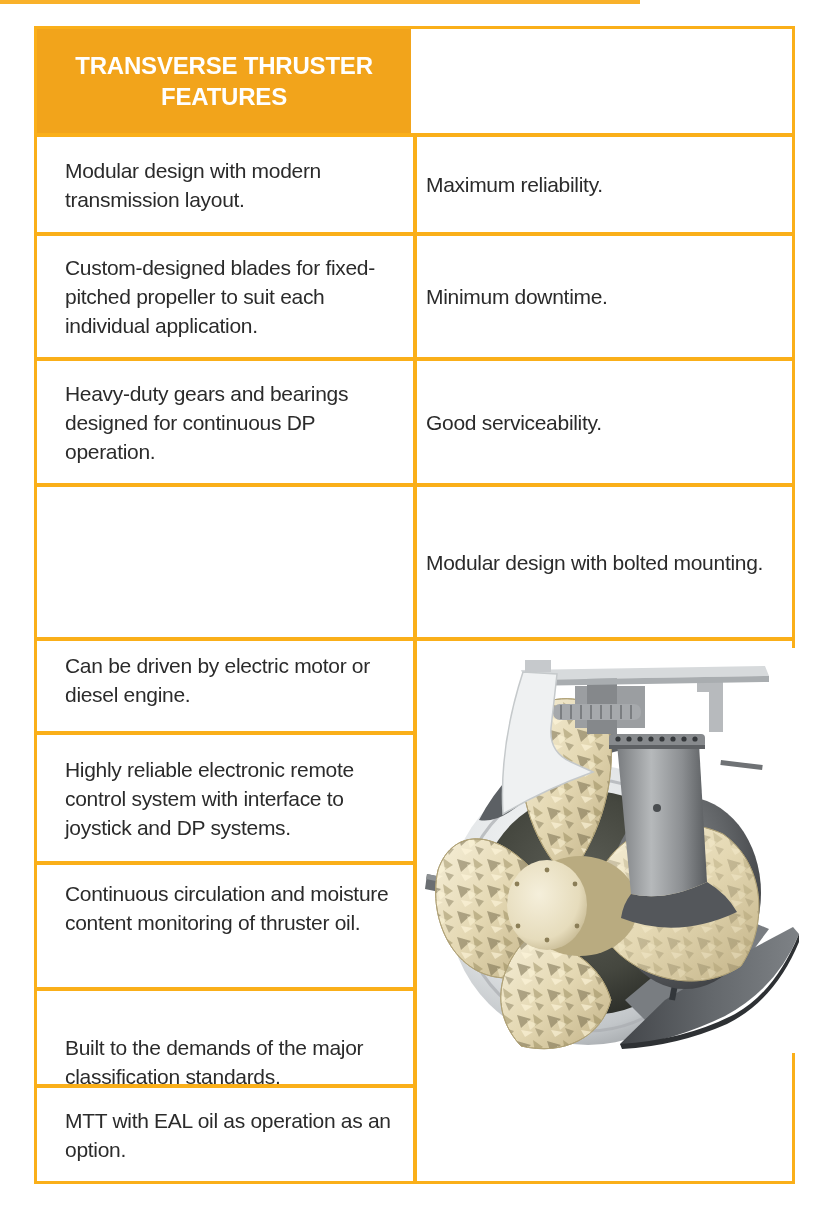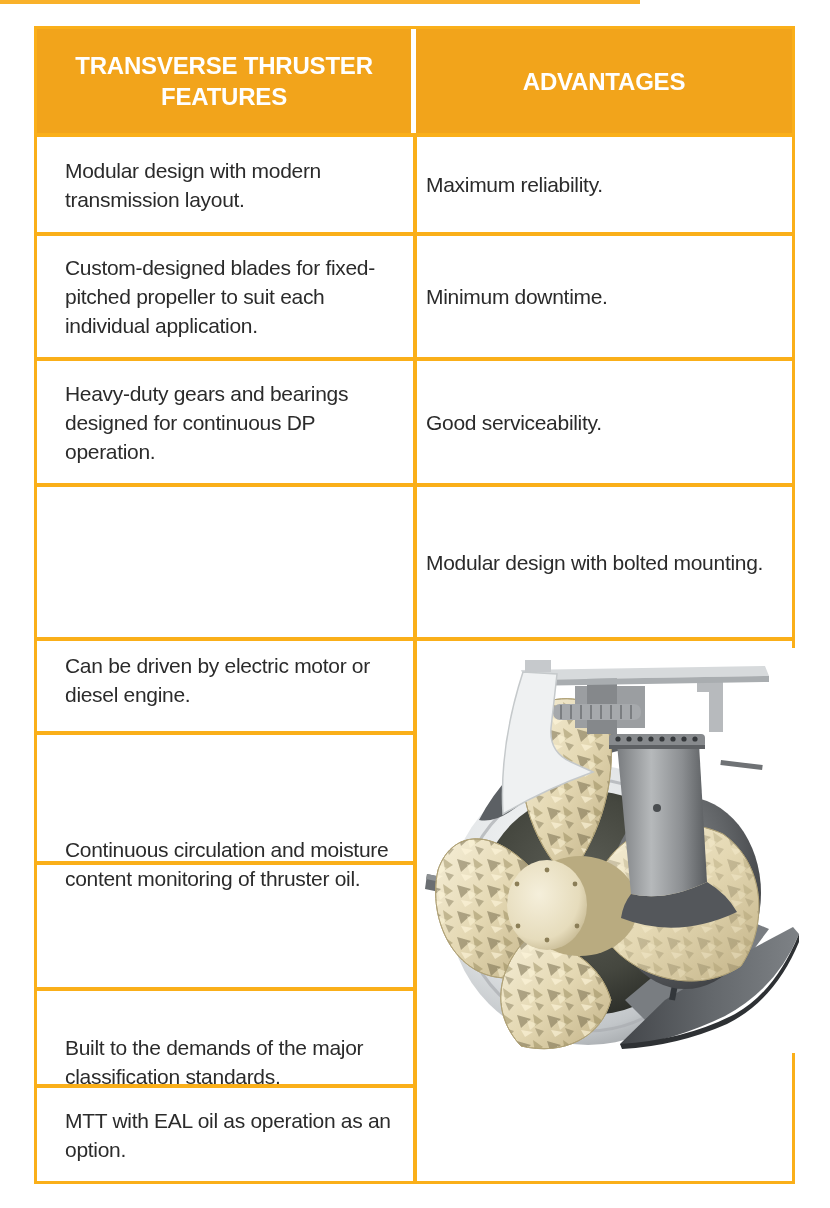--- a/index.html
+++ b/index.html
@@ -32,38 +32,35 @@
     padding:0 8px 0 28px;background:transparent;
   }
   .cell.fcol{left:0;width:376px;}
   .cell.acol{left:380px;width:375px;padding-left:9px;}
   .r1{top:108px;height:95px;}
   .r2{top:207px;height:121px;}
   .r3{top:332px;height:122px;}
   .r4{top:458px;height:150px;}
   .r5{top:612px;height:77px;}
   .r6{top:706px;height:126px;}
-  .r7{top:792px;height:86px;align-items:center;}
+  .r7{top:836px;height:86px;align-items:center;}
   .r8{top:962px;height:93px;margin-top:24px;}
   .r9{top:1059px;height:93px;}
   .thruster{position:absolute;left:388px;top:619px;width:400px;height:405px;}
 </style>
 </head>
 <body>
 
 <div class="canvas">
   <div class="top-strip"></div>
 
   <div class="table">
 
     <div class="hcell left">
       <span>TRANSVERSE THRUSTER FEATURES</span>
-    </div>
-    <div class="hcell right">
-      <span>ADVANTAGES</span>
     </div>
 
     <div class="vline"></div>
     <div class="hline" style="top:104px"></div>
     <div class="hline" style="top:203px"></div>
     <div class="hline" style="top:328px"></div>
     <div class="hline" style="top:454px"></div>
     <div class="hline" style="top:608px"></div>
     <div class="hline short" style="top:702px"></div>
     <div class="hline short" style="top:832px"></div>
@@ -74,20 +71,23 @@
         <span>Modular design with modern transmission layout.</span>
       </div>
     <div class="cell fcol r2">
         <span>Custom-designed blades for fixed-pitched propeller to suit each individual application.</span>
       </div>
     <div class="cell fcol r3">
         <span>Heavy-duty gears and bearings designed for continuous DP operation.</span>
       </div>
     <div class="cell fcol r5">
         <span>Can be driven by electric motor or diesel engine.</span>
+      </div>
+    <div class="cell fcol r6">
+        <span>Highly reliable electronic remote control system with interface to joystick and DP systems.</span>
       </div>
     <div class="cell fcol r7">
         <span>Continuous circulation and moisture content monitoring of thruster oil.</span>
       </div>
     <div class="cell fcol r8">
         <span>Built to the demands of the major classification standards.</span>
       </div>
     <div class="cell fcol r9">
         <span>MTT with EAL oil as operation as an option.</span>
       </div>

